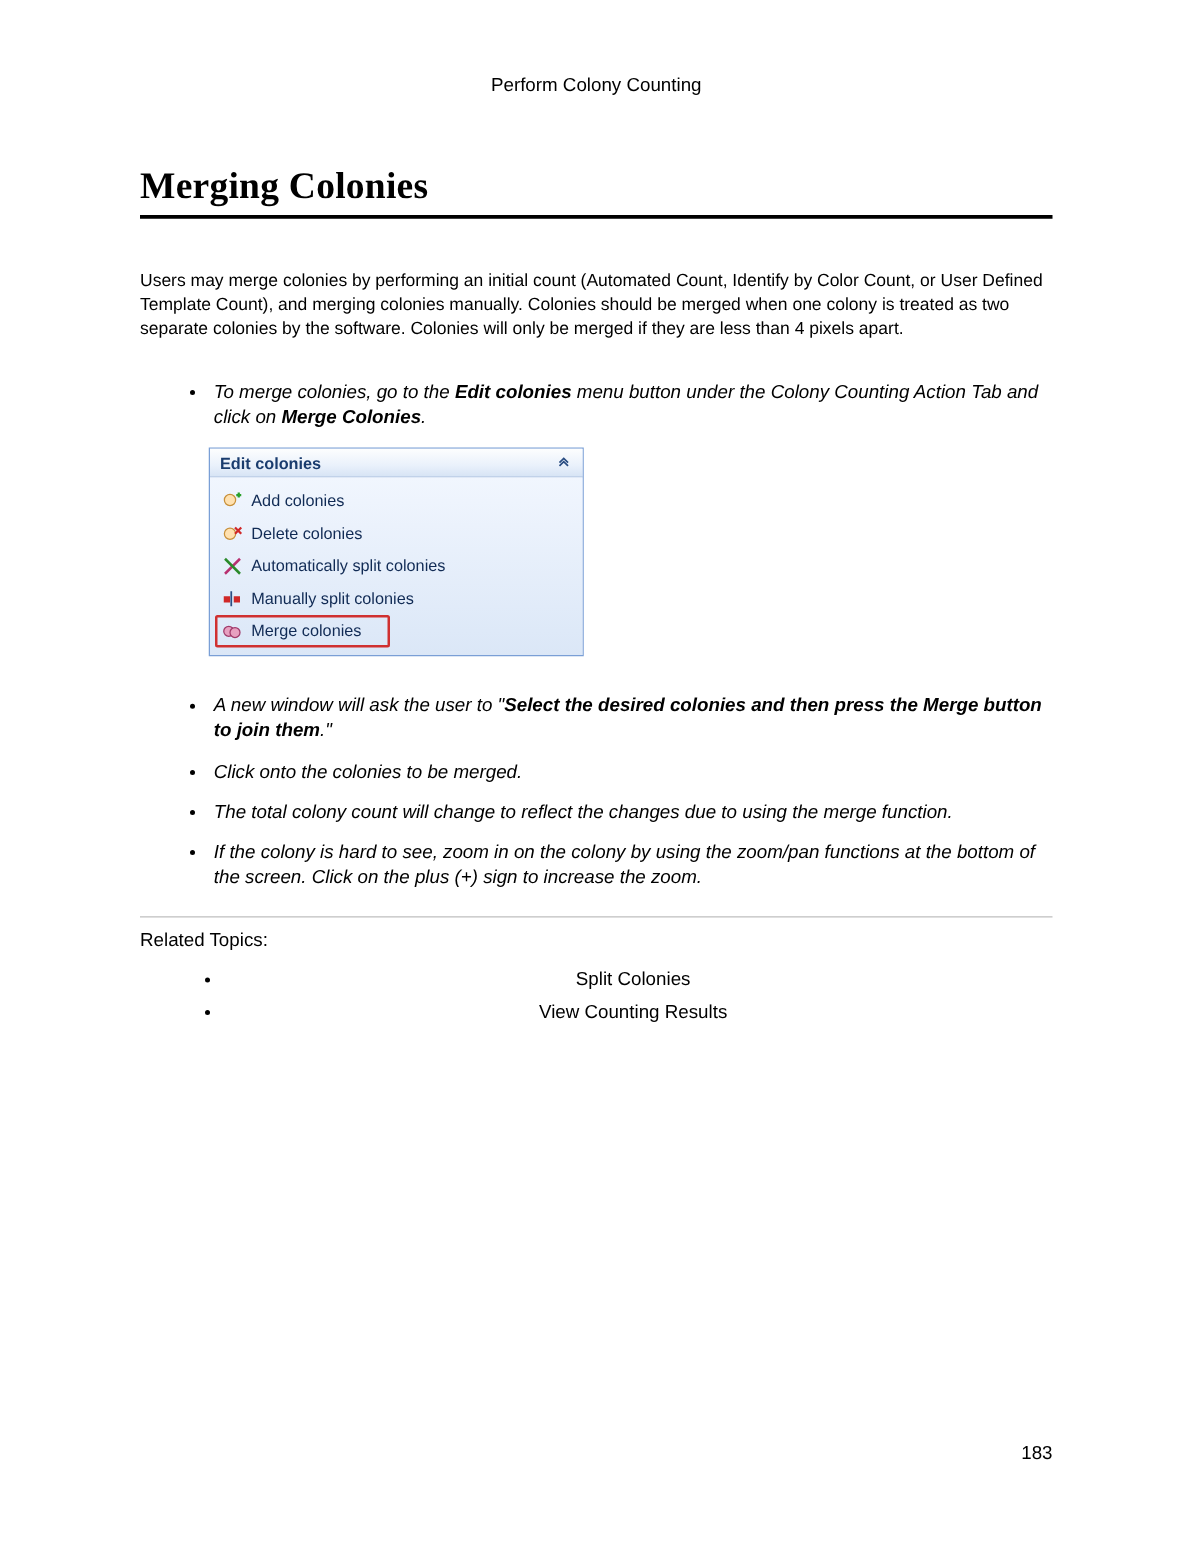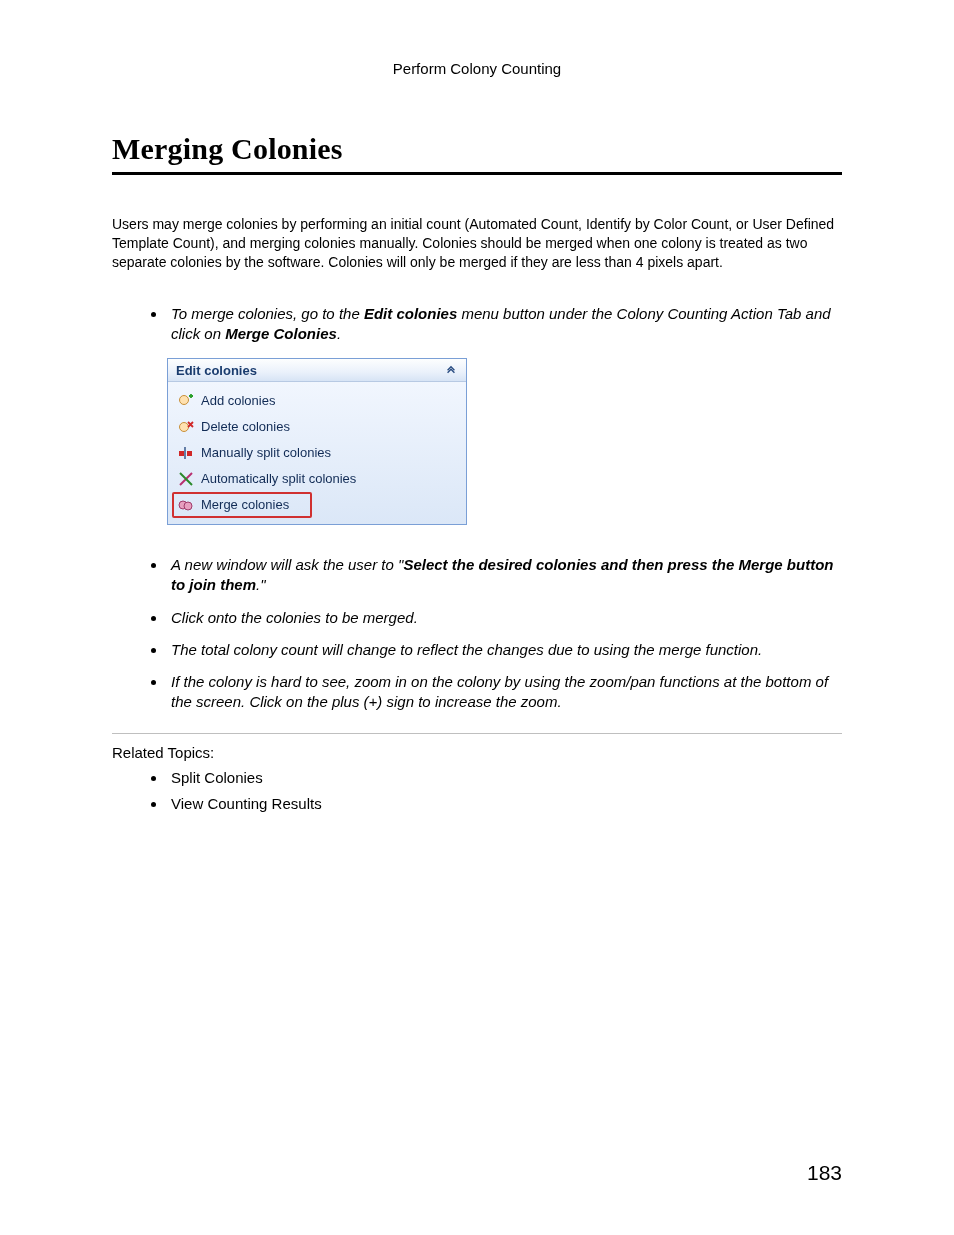--- a/index.html
+++ b/index.html
@@ -99,33 +99,34 @@
     margin: 20px 0 10px 0;
   }
   .related-title {
     font-weight: normal;
     font-size: 15px;
     margin-bottom: 6px;
   }
   ul.related {
     list-style: disc;
     padding-left: 55px;
-    margin: 0;
+    margin: 12px;
+    text-align: center;
   }
   ul.related > li {
     font-size: 15px;
     line-height: 1.5;
     padding-left: 4px;
     margin-bottom: 4px;
   }
   .page-number {
     position: absolute;
     right: 112px;
-    bottom: 50px;
-    font-size: 21px;
+    bottom: 64px;
+    font-size: 15px;
   }
   b { font-weight: bold; }
 </style>
 </head>
 <body>
 
 <div class="page">
 
   <div class="header-right">Perform Colony Counting</div>
 
@@ -166,35 +167,35 @@
             <svg viewBox="0 0 16 16">
                 <circle cx="6" cy="8" r="4.5" fill="#ffe1b0" stroke="#c8903a"></circle>
                 <path d="M10 3 L15 8 M15 3 L10 8" stroke="#d02828" stroke-width="1.8"></path>
               </svg>
           </span>
           <span>Delete colonies</span>
         </div>
         <div class="panel-item">
           <span class="ico">
             <svg viewBox="0 0 16 16">
+                <path d="M2 14 L14 2" stroke="#b83070" stroke-width="2"></path>
+                <path d="M2 2 L14 14" stroke="#2a8a2a" stroke-width="2"></path>
+              </svg>
+          </span>
+          <span>Automatically split colonies</span>
+        </div>
+        <div class="panel-item">
+          <span class="ico">
+            <svg viewBox="0 0 16 16">
                 <rect x="1" y="6" width="5" height="5" fill="#d02828"></rect>
                 <rect x="9" y="6" width="5" height="5" fill="#d02828"></rect>
                 <path d="M7 2 v12" stroke="#2a4d82" stroke-width="1.4"></path>
               </svg>
           </span>
           <span>Manually split colonies</span>
-        </div>
-        <div class="panel-item">
-          <span class="ico">
-            <svg viewBox="0 0 16 16">
-                <path d="M2 14 L14 2" stroke="#b83070" stroke-width="2"></path>
-                <path d="M2 2 L14 14" stroke="#2a8a2a" stroke-width="2"></path>
-              </svg>
-          </span>
-          <span>Automatically split colonies</span>
         </div>
         <div class="panel-item highlight">
           <span class="ico">
             <svg viewBox="0 0 16 16">
                 <circle cx="5" cy="8" r="4" fill="#e7a0c0" stroke="#a03a6a"></circle>
                 <circle cx="10" cy="9" r="4" fill="#e7a0c0" stroke="#a03a6a"></circle>
               </svg>
           </span>
           <span>Merge colonies</span>
         </div>

